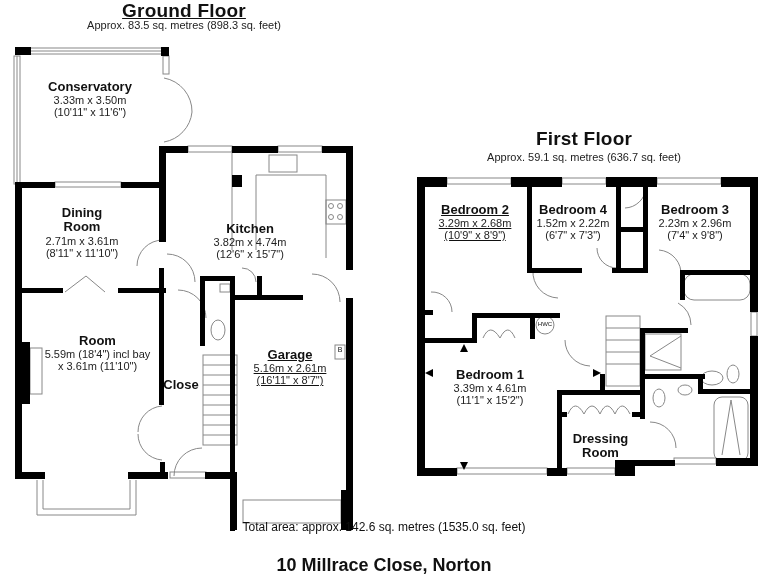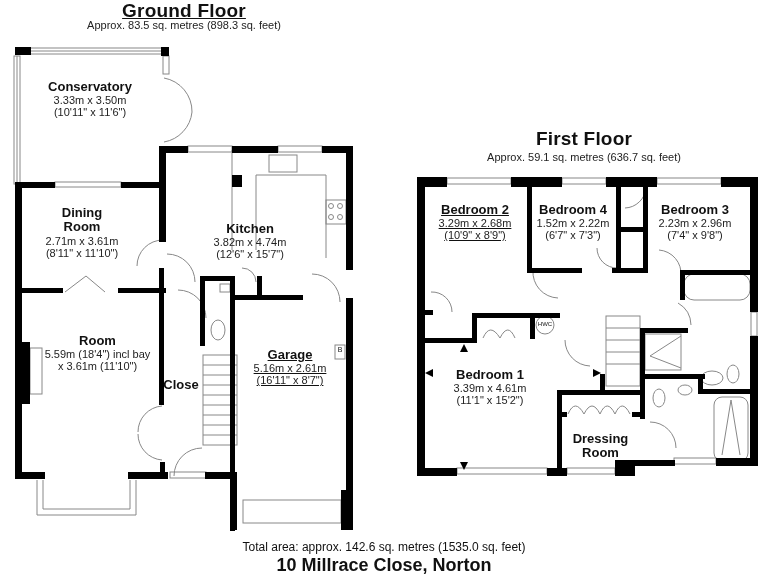--- a/index.html
+++ b/index.html
@@ -3,21 +3,21 @@
 <meta charset="utf-8">
 <style>
   html, body { margin: 0; padding: 0; background: #ffffff; }
   body { width: 768px; height: 576px; position: relative; overflow: hidden; font-family: "Liberation Sans", sans-serif; color: #111; }
   .title { position: absolute; text-align: center; font-weight: bold; font-size: 19px; letter-spacing: 0.2px; }
   .sub { position: absolute; text-align: center; font-size: 11px; color: #222; }
   .room-label { position: absolute; text-align: center; line-height: 1.1; }
   .room-name { font-weight: bold; font-size: 13px; display: block; }
   .room-dim { font-size: 11px; display: block; color: #222; }
   svg { position: absolute; left: 0; top: 0; }
-  .footer-total { position: absolute; left: 0; width: 768px; text-align: center; top: 540px; font-size: 12px; }
+  .footer-total { position: absolute; left: 0; width: 768px; text-align: center; top: 520px; font-size: 12px; }
   .footer-address { position: absolute; left: 0; width: 768px; text-align: center; top: 555px; font-size: 18px; font-weight: bold; }
 </style>
 </head>
 <body>
 
 <div class="title" style="left:84px; width:200px; top:0px;text-decoration:underline;">Ground Floor</div>
 <div class="sub" style="left:34px; width:300px; top:19px;">Approx. 83.5 sq. metres (898.3 sq. feet)</div>
 <div class="title" style="left:484px; width:200px; top:128px;">First Floor</div>
 <div class="sub" style="left:434px; width:300px; top:151px;">Approx. 59.1 sq. metres (636.7 sq. feet)</div>
 

